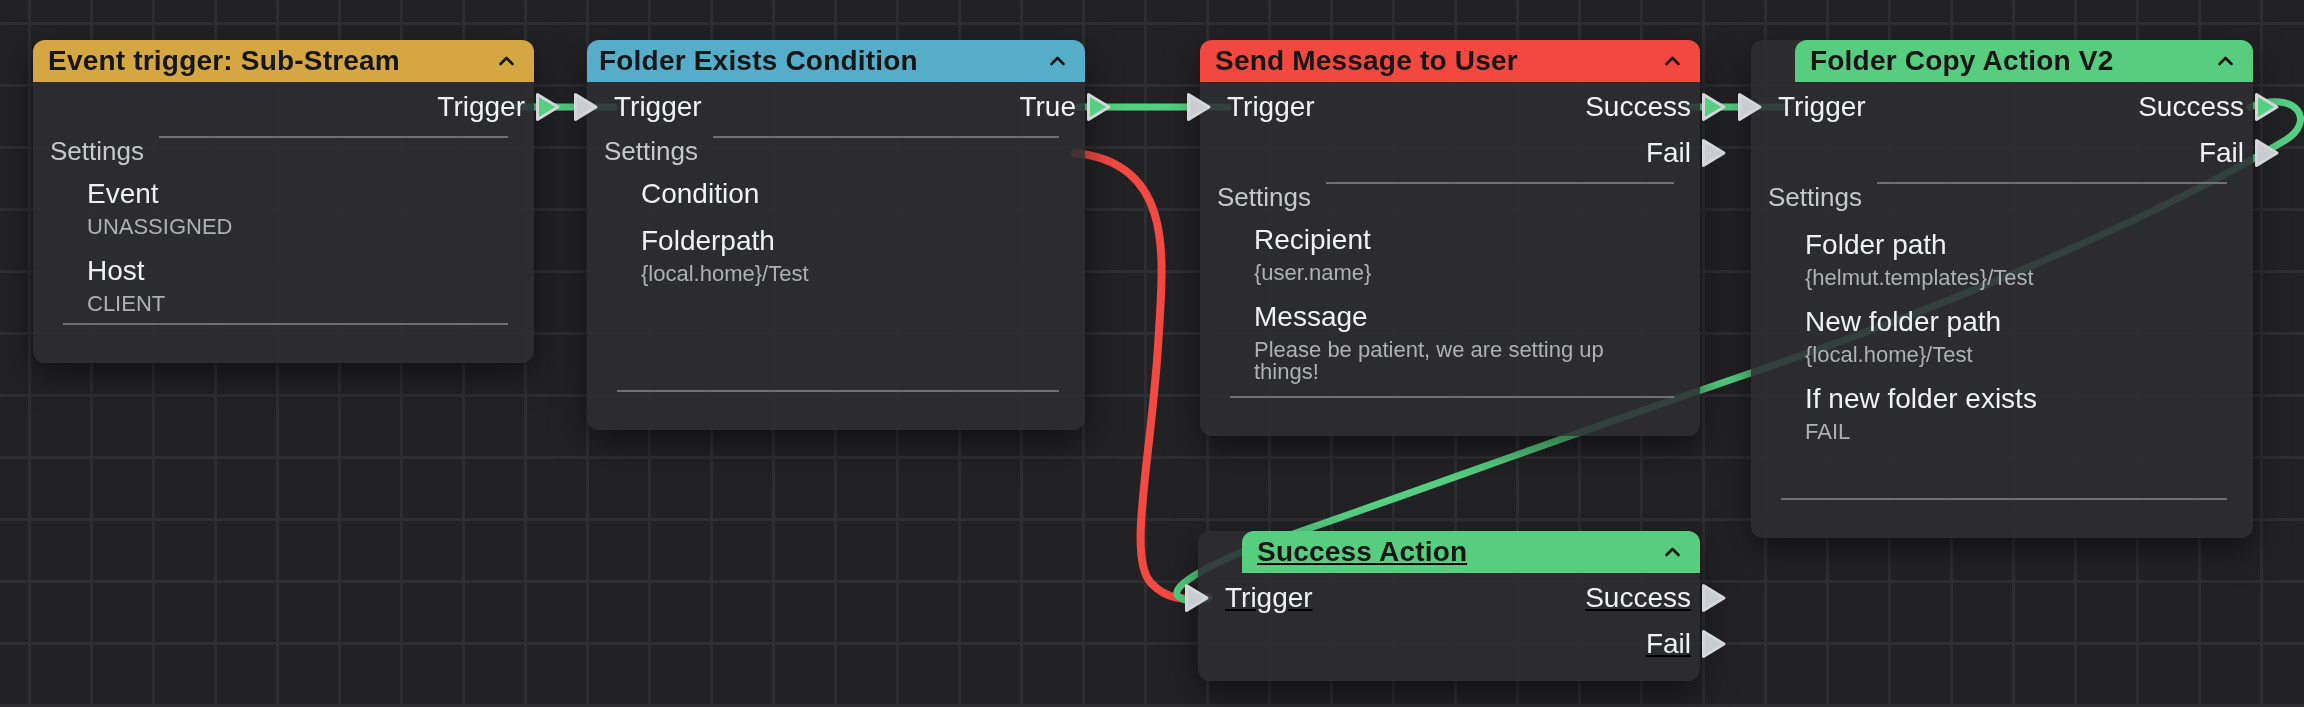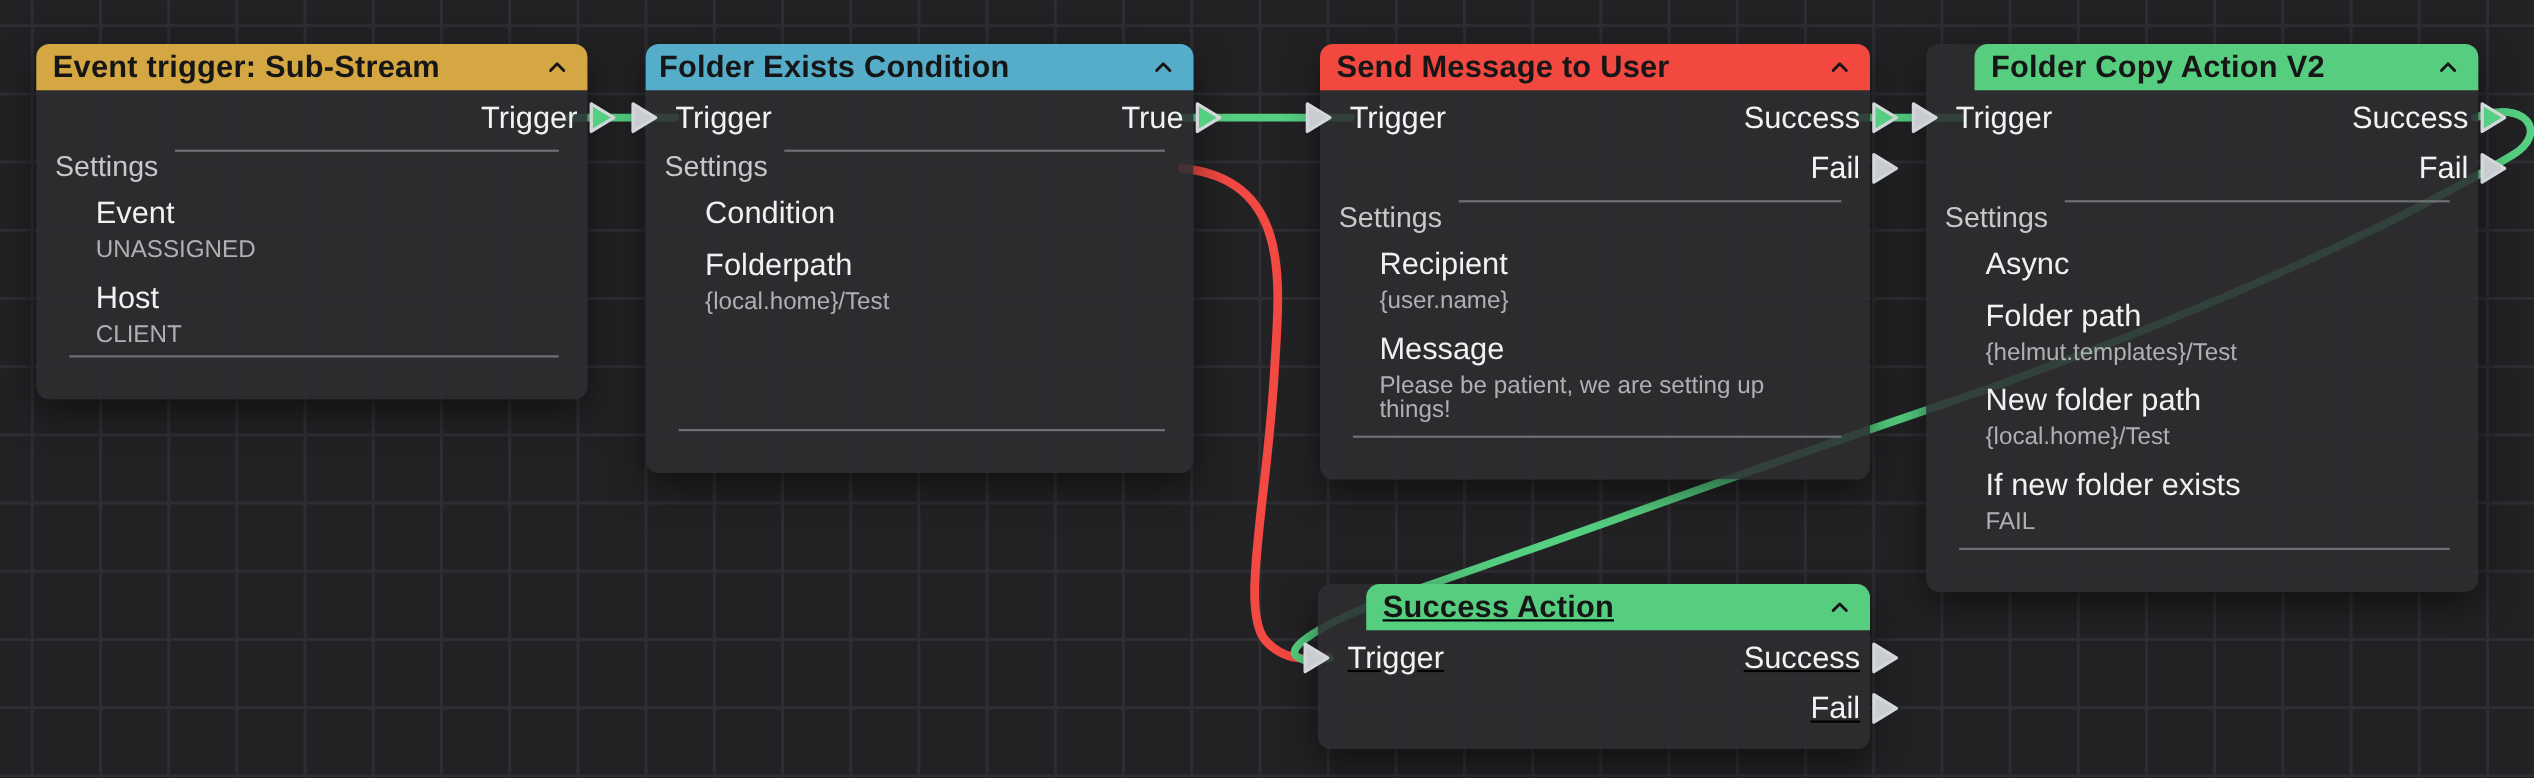--- a/index.html
+++ b/index.html
@@ -247,21 +247,20 @@
             </svg>
         </span>
       </div>
     </div>
     <div class="settings">
       <div class="settings-head">
         <span>Settings</span>
         <span class="settings-rule"></span>
       </div>
       <div class="field first">
-        <div class="field-label">Async</div>
       </div>
       <div class="field">
         <div class="field-label">Folder path</div>
         <div class="field-value">{helmut.templates}/Test</div>
       </div>
       <div class="field">
         <div class="field-label">New folder path</div>
         <div class="field-value">{local.home}/Test</div>
       </div>
       <div class="field">

